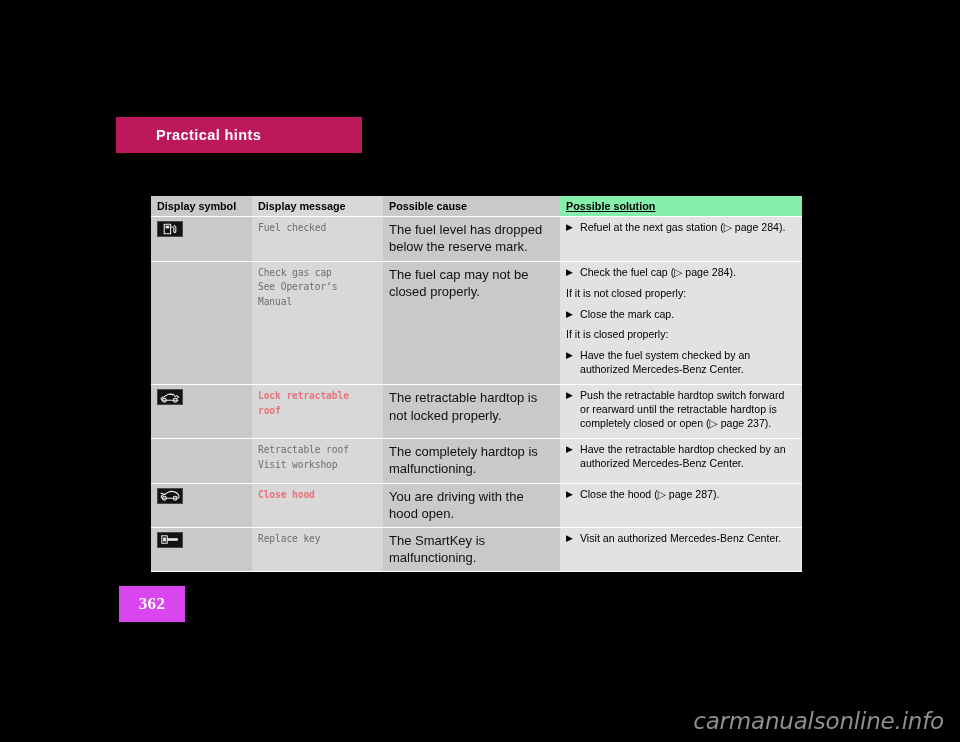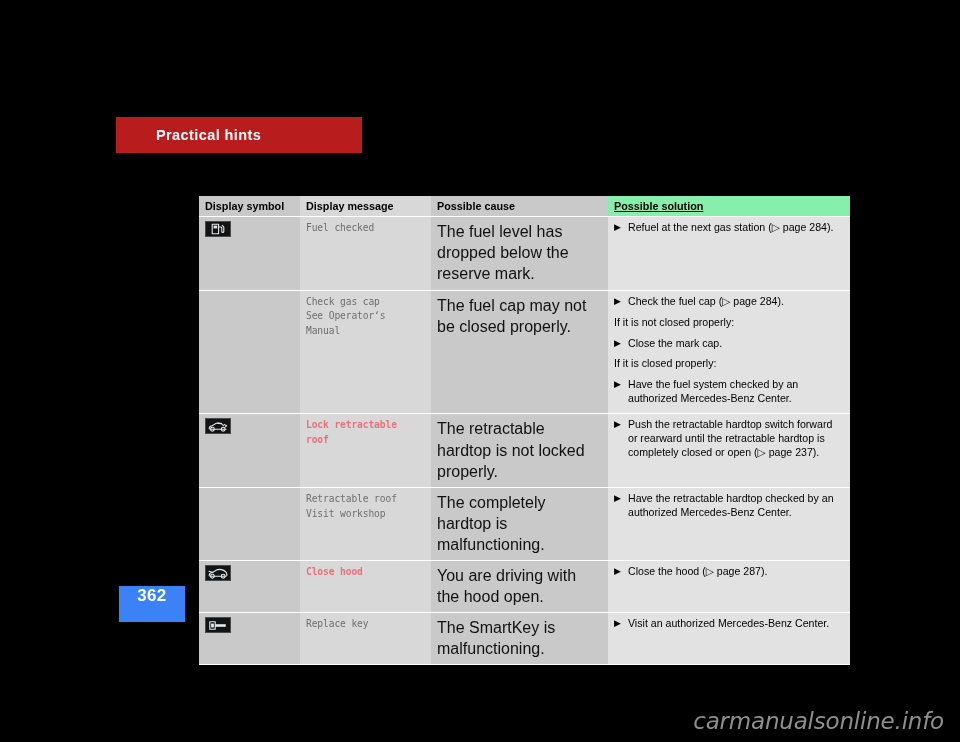--- a/index.html
+++ b/index.html
@@ -17,21 +17,21 @@
     -webkit-font-smoothing: antialiased;
   }
 
   
   .section-tab {
     position: absolute;
     left: 116px;
     top: 117px;
     width: 246px;
     height: 36px;
-    background: #b91c1c;
+    background: #be185d;
     display: flex;
     align-items: center;
   }
   .section-tab .title {
     color: #ffffff;
     font-size: 14.5px;
     font-weight: bold;
     letter-spacing: 0.4px;
     padding-left: 40px;
   }
@@ -42,21 +42,20 @@
     left: 151px;
     top: 196px;
     width: 651px;
   }
   table.hints {
     border-collapse: collapse;
     table-layout: fixed;
     width: 651px;
     font-size: 10.6px;
     line-height: 1.32;
-    margin-left: 48px;
   }
   table.hints col.c1 { width: 101px; }
   table.hints col.c2 { width: 131px; }
   table.hints col.c3 { width: 177px; }
   table.hints col.c4 { width: 242px; }
 
   table.hints th {
     text-align: left;
     font-weight: bold;
     font-size: 10.8px;
@@ -87,21 +86,21 @@
   .msg {
     font-family: "DejaVu Sans Mono", monospace;
     font-size: 9.6px;
     line-height: 1.55;
     color: #6e6e6e;
     white-space: pre-line;
     letter-spacing: -0.1px;
   }
   .msg.warn { color: #e8737c; font-weight: bold; }
 
-  .cause { font-size: 16px; color: #111; }
+  .cause { font-size: 13px; color: #111; }
 
   
   .sol-item {
     display: flex;
     align-items: flex-start;
     margin: 0 0 2px 0;
   }
   .sol-arrow {
     flex: 0 0 auto;
     width: 14px;
@@ -131,24 +130,25 @@
   }
   .sym svg { display: block; }
 
   
   .page-badge {
     position: absolute;
     left: 119px;
     top: 586px;
     width: 66px;
     height: 36px;
-    background: #3b82f6;
+    background: #d946ef;
     display: flex;
-    align-items: flex-start;
+    align-items: center;
     justify-content: center;
+    font-family: Liberation Serif, serif;
   }
   .page-badge span {
     color: #ffffff;
     font-size: 17px;
     font-weight: bold;
     letter-spacing: 0.3px;
   }
 
   
   .watermark {

